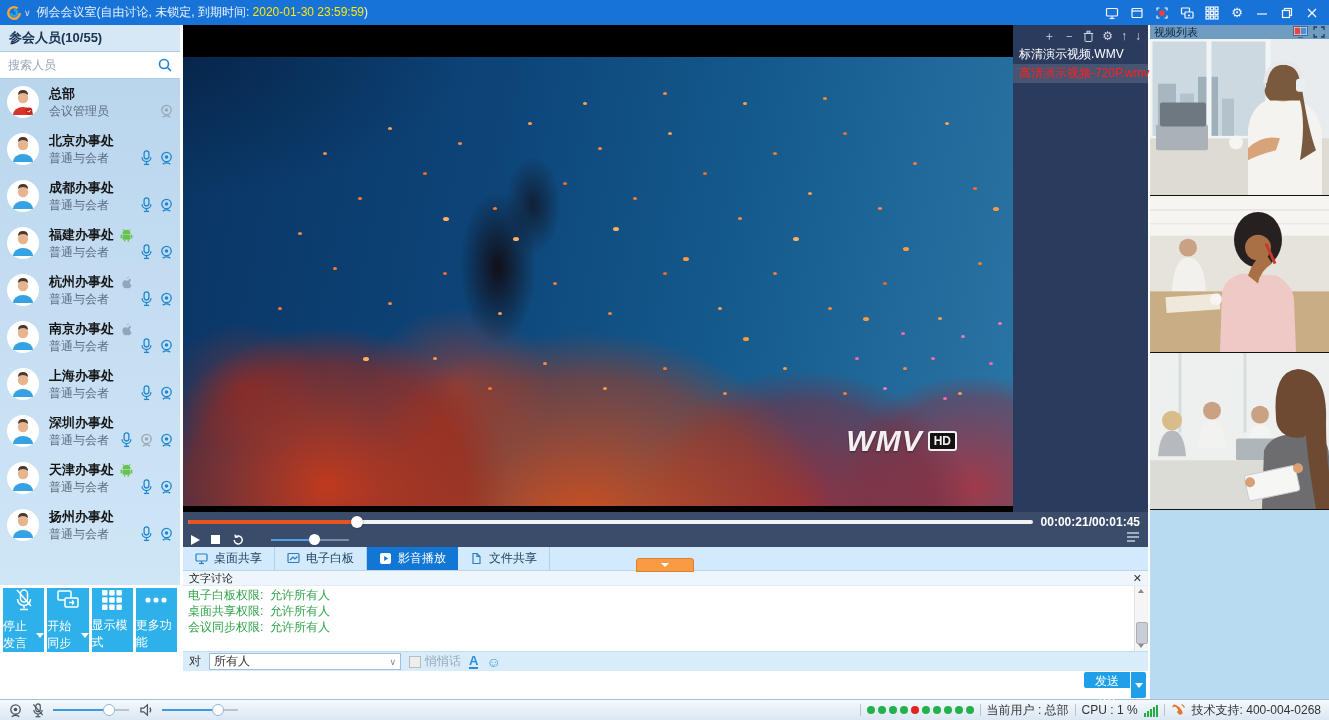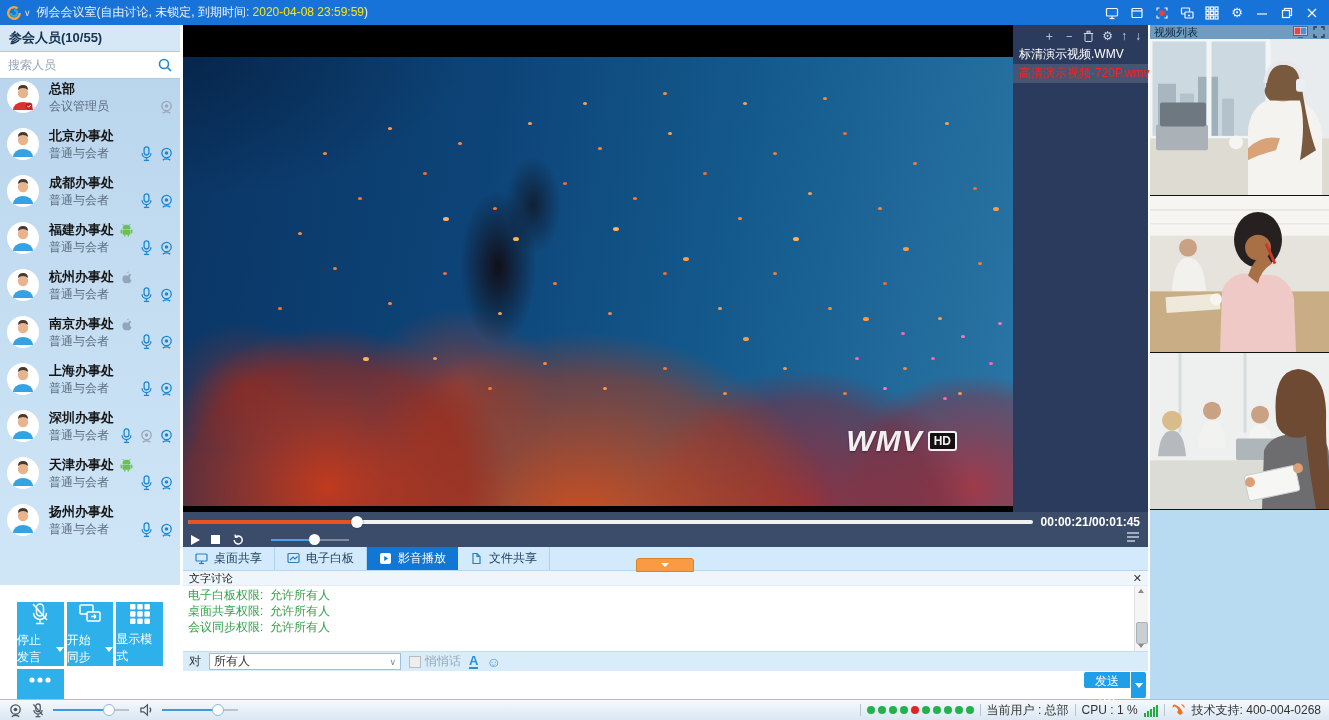--- a/index.html
+++ b/index.html
@@ -22,34 +22,34 @@
   .sidebar{position:absolute;left:0;top:25px;width:180px;height:560px;
            background:linear-gradient(180deg,#b7d4ec 0%,#c6def2 55%,#cfe6f7 100%);}
   .sb-header{height:26px;line-height:26px;padding-left:9px;font-size:13px;font-weight:bold;color:#16324f;
              background:#d6e7f6;border-bottom:1px solid #aecbe4}
   .sb-search{position:relative;height:26px;background:#fff;border-bottom:1px solid #aecbe4}
   .sb-search input{width:100%;height:26px;border:0;outline:0;background:transparent;box-sizing:border-box;
                    padding:0 28px 0 8px;font-size:12px;color:#333;font-family:inherit}
   .sb-search input::placeholder{color:#9aa7b5}
   .sb-search .mag{position:absolute;right:7px;top:5px;width:16px;height:16px}
   .plist{position:absolute;top:53px;left:0;right:0;bottom:0;overflow:hidden}
-  .prow{display:flex;align-items:flex-start;height:47px;padding:2px 6px 1px 6px;box-sizing:border-box}
+  .prow{display:flex;align-items:center;height:47px;padding:2px 6px 1px 6px;box-sizing:border-box}
   .avatar{width:34px;height:34px;flex:0 0 34px;margin-right:9px}
   .pcol{flex:1;display:flex;flex-direction:column;justify-content:center;min-width:0}
   .pl1{display:flex;align-items:center;height:18px}
   .pname{font-size:13px;font-weight:bold;color:#151515;white-space:nowrap}
   .devicon{margin-left:6px;width:13px;height:14px}
   .pl2{display:flex;align-items:center;height:17px}
   .prole{font-size:12px;color:#5d6e80;white-space:nowrap}
   .picons{margin-left:auto;display:flex;align-items:center;gap:5px}
   .picons .ic{width:15px;height:16px}
 
   
   .sb-buttons{position:absolute;left:0;top:585px;width:180px;height:115px;background:#fff;
-              display:grid;grid-template-columns:1fr 1fr 1fr;grid-template-rows:1fr 1fr;gap:3px;padding:17px;box-sizing:border-box}
+              display:grid;grid-template-columns:1fr 1fr 1fr 1fr;grid-template-rows:1fr 1fr;gap:3px;padding:3px;box-sizing:border-box}
   .bigbtn{background:#2eb0ea;color:#fff;display:flex;flex-direction:column;align-items:center;justify-content:center;
           gap:6px;cursor:pointer;font-size:12px}
   .bigbtn .blabel{display:flex;align-items:center;gap:5px}
   .caret{width:0;height:0;border-left:4px solid transparent;border-right:4px solid transparent;border-top:5px solid #fff}
 
   
   .video-wrap{position:absolute;left:183px;top:25px;width:830px;height:487px;background:#000}
   .video-scene{position:absolute;left:0;top:32px;width:842px;height:449px;overflow:hidden;
     background:
       radial-gradient(55px 110px at 315px 210px, rgba(18,5,8,.85), rgba(18,5,8,0) 70%),
@@ -178,21 +178,21 @@
 <body>
 
 <div class="app">
 
   <div class="titlebar">
     <svg class="logo" viewBox="0 0 16 16">
       <path d="M13.8 8a5.8 5.8 0 1 1-2.2-4.6" fill="none" stroke="#f7a23b" stroke-width="2.4"></path>
       <path d="M5 8a3 3 0 1 0 3-3" fill="none" stroke="#2ba8e0" stroke-width="2.2"></path>
     </svg>
     <span class="tb-chev">∨</span>
-    <span><span>例会会议室(自由讨论, 未锁定, 到期时间: </span><span class="tb-time">2020-04-08 23:59:59</span><span>)</span></span>
+    <span><span>例会会议室(自由讨论, 未锁定, 到期时间: </span><span class="tb-time">2020-01-30 23:59:59</span><span>)</span></span>
     <div class="win-controls">
       <span class="wc">
           <svg viewBox="0 0 14 14">
             <rect x="1.5" y="2.5" width="11" height="7.5" rx="1"></rect>
             <line x1="7" y1="10" x2="7" y2="12"></line>
             <line x1="4.5" y1="12.5" x2="9.5" y2="12.5"></line>
           </svg>
         </span>
       <span class="wc">
           <svg viewBox="0 0 14 14">

